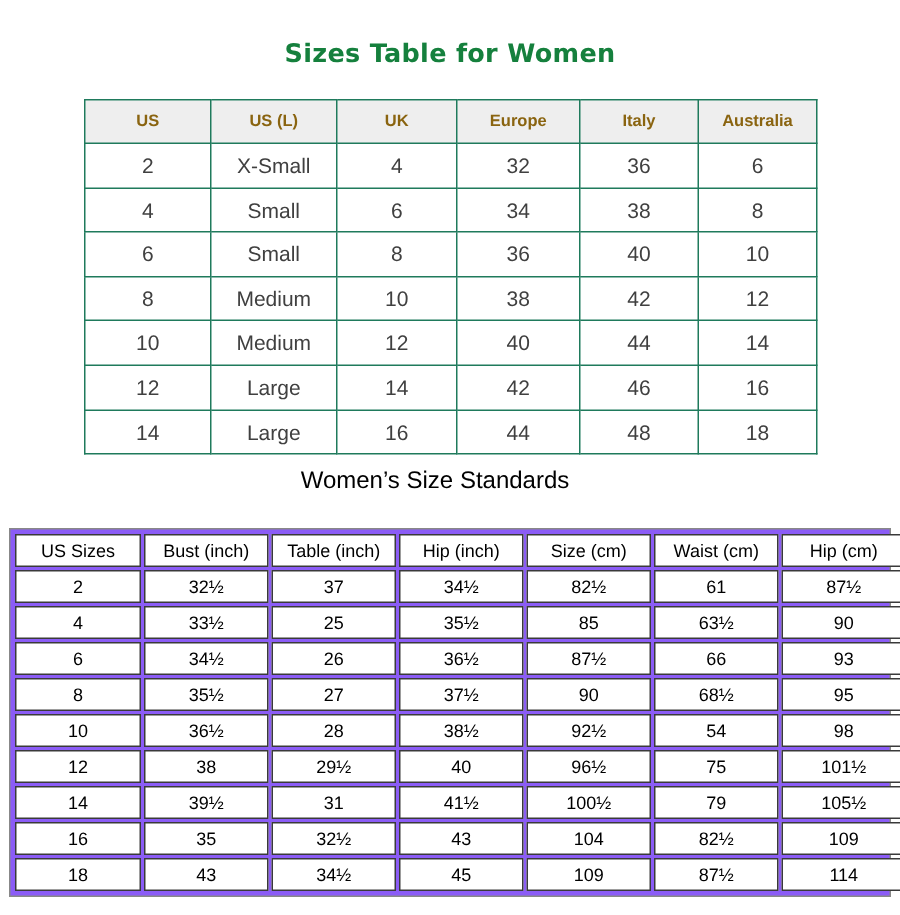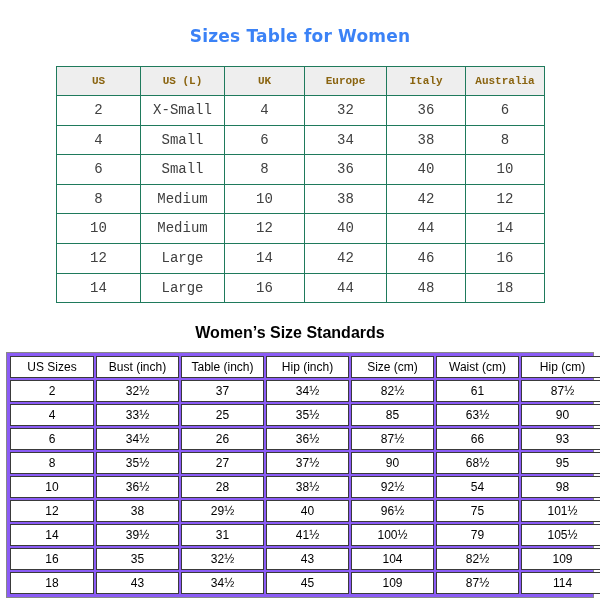--- a/index.html
+++ b/index.html
@@ -23,41 +23,41 @@
   
   .title-one {
     position: absolute;
     top: 26px;
     left: 0;
     width: 600px;
     text-align: center;
     font-family: "DejaVu Sans", sans-serif;
     font-weight: bold;
     font-size: 17px;
-    color: #3b82f6;
+    color: #15803d;
     letter-spacing: 0.2px;
   }
 
   
   .t1-wrap {
     position: absolute;
     top: 66px;
     left: 56px;
     width: 488px;
   }
   table.t1 {
     border-collapse: collapse;
     width: 488px;
     table-layout: fixed;
   }
   table.t1 th,
   table.t1 td {
     border: 1px solid #1f7a5c;
     text-align: center;
-    font-family: Liberation Mono, monospace;
+    font-family: Liberation Sans, sans-serif;
     color: #3a3a3a;
   }
   table.t1 th {
     background: #eeeeee;
     color: #8a6410;
     font-weight: bold;
     font-size: 11px;
     height: 28px;
     line-height: 28px;
     padding: 0;
@@ -73,26 +73,26 @@
   .t1-c0 { width: 84px; }
   .t1-c1 { width: 84px; }
   .t1-c2 { width: 80px; }
   .t1-c3 { width: 82px; }
   .t1-c4 { width: 79px; }
   .t1-c5 { width: 79px; }
 
   
   .title-two {
     position: absolute;
-    top: 324px;
+    top: 312px;
     left: 0;
     width: 580px;
     text-align: center;
     font-family: "Liberation Sans", sans-serif;
-    font-weight: bold;
+    font-weight: normal;
     font-size: 16px;
     color: #000000;
   }
 
   
   .t2-wrap {
     position: absolute;
     top: 352px;
     left: 6px;
     width: 588px;

